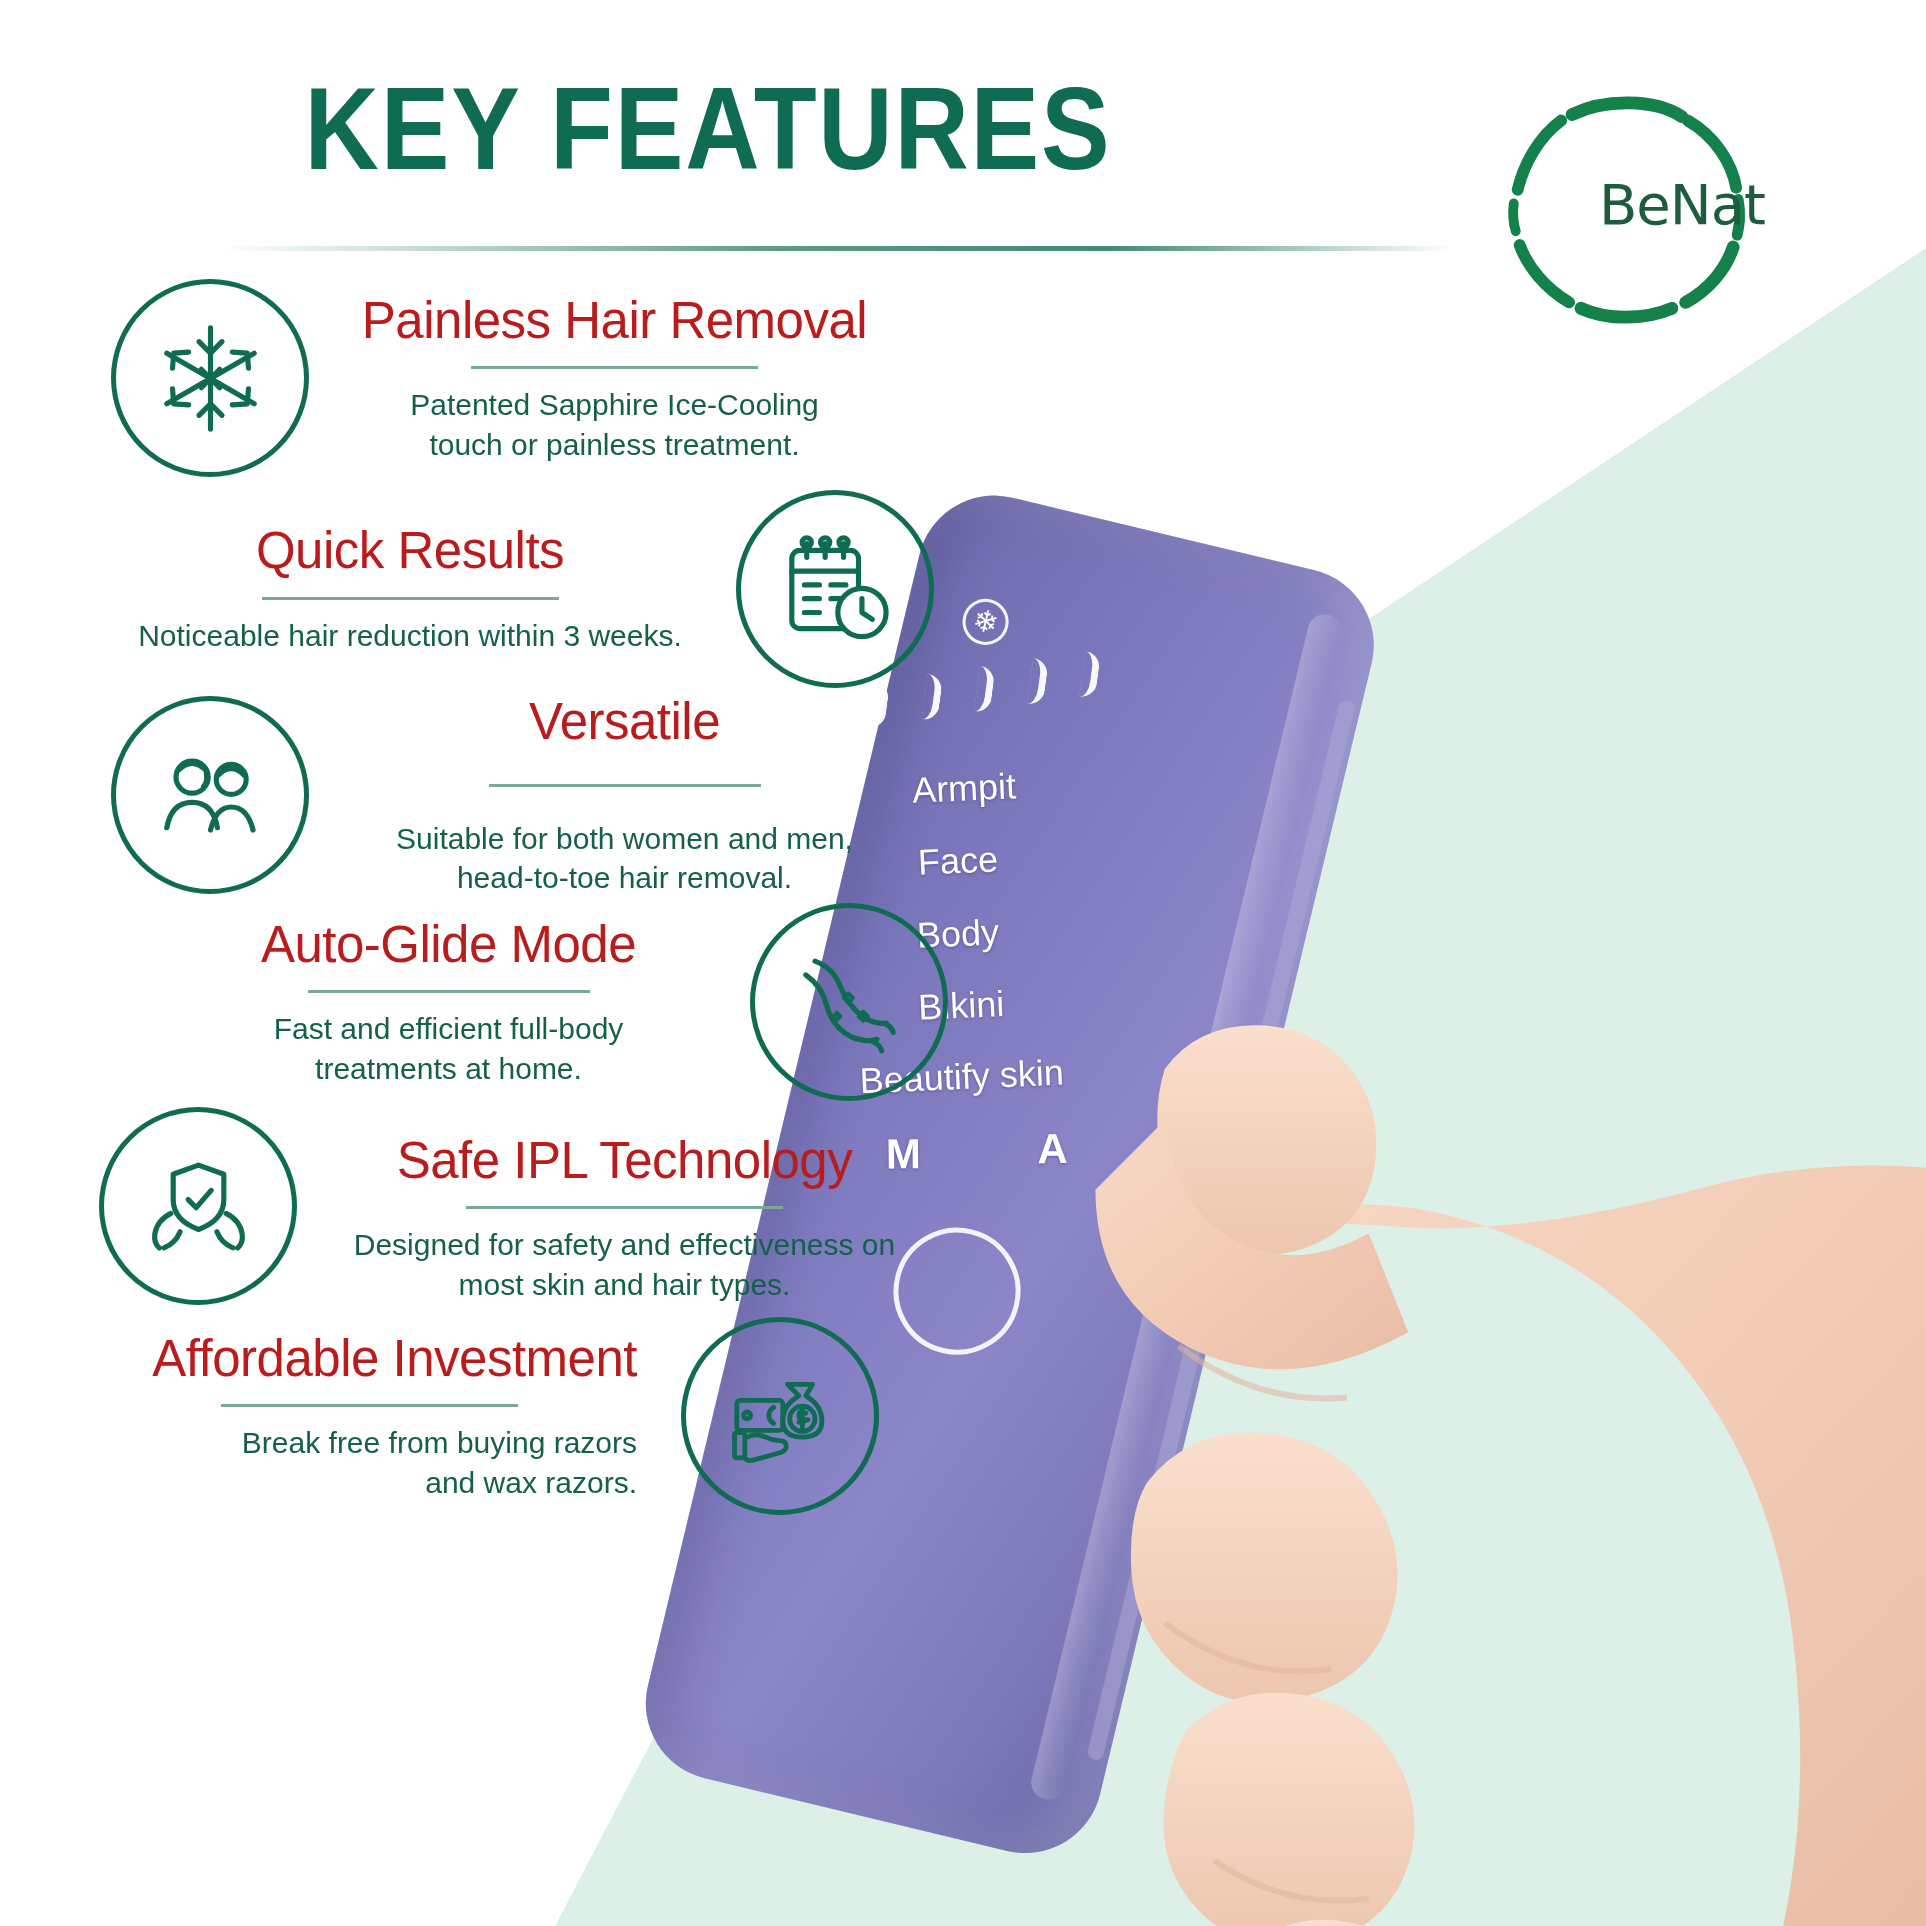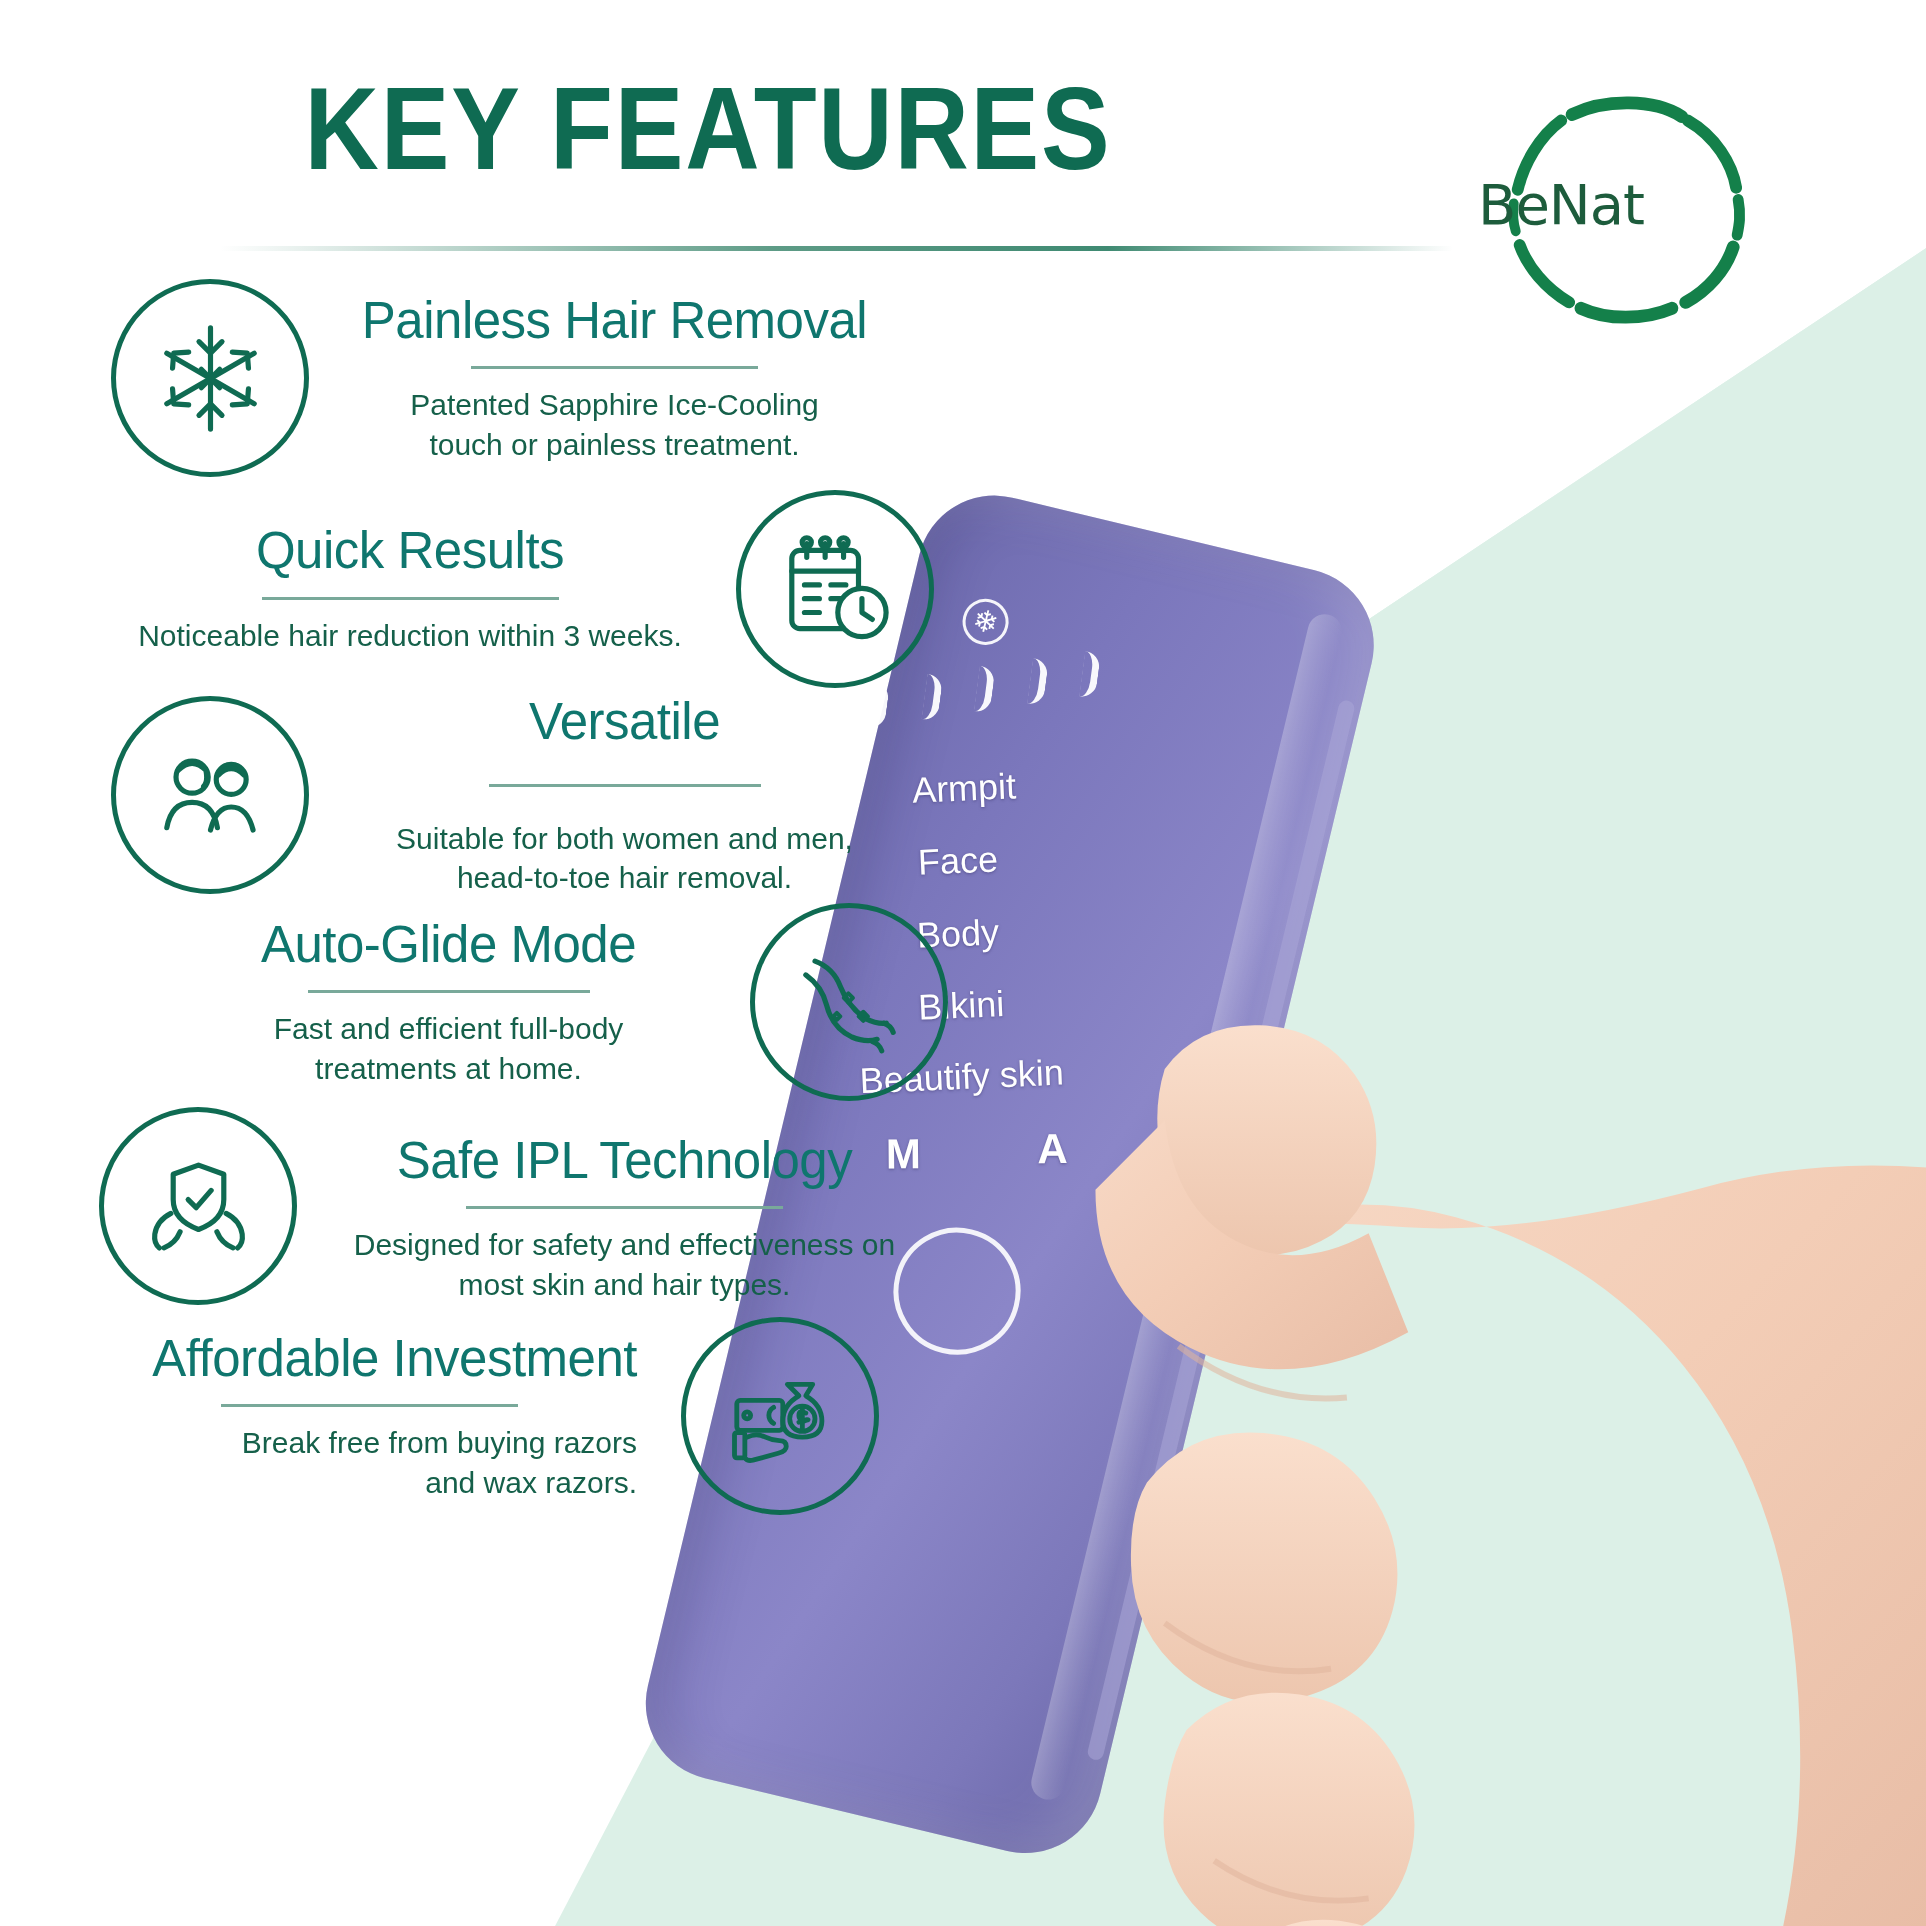--- a/index.html
+++ b/index.html
@@ -39,21 +39,21 @@
     background:linear-gradient(to right,rgba(126,176,159,0) 0%,#5d9b86 45%,#3f8a72 72%,rgba(126,176,159,0) 100%);
   }
 
   
   .logo{
     position:absolute; left:1478px; top:77px; width:287px; height:257px; z-index:6;
   }
   .logo svg{ position:absolute; inset:0; width:100%; height:100%; }
   .logo-text{
     position:absolute; left:0; top:95px; width:287px;
-    text-align:left;
+    text-align:right;
     font-family:"DejaVu Sans", sans-serif;
     font-size:56px;
     font-weight:400;
     letter-spacing:-1px;
     color:#1d5c3c;
   }
 
   
   .feature{
     position:absolute; z-index:4; display:flex; align-items:center;
@@ -64,21 +64,21 @@
     border-radius:50%;
     display:flex; align-items:center; justify-content:center;
   }
   .icon-circle svg{ width:115px; height:115px; display:block; }
 
   .ftext{ display:flex; flex-direction:column;margin-left:29px; }
   .ftitle{
     font-family:"Liberation Sans", sans-serif;
     font-size:51px;
     font-weight:400;
-    color:#0f766e;
+    color:#b91c1c;
     letter-spacing:-0.5px;
     white-space:nowrap;
     line-height:1.15;
   }
   .fdivider{
     height:3px;
     background:#79a99a;
     margin:16px auto 16px auto;
   }
   .fdesc{

